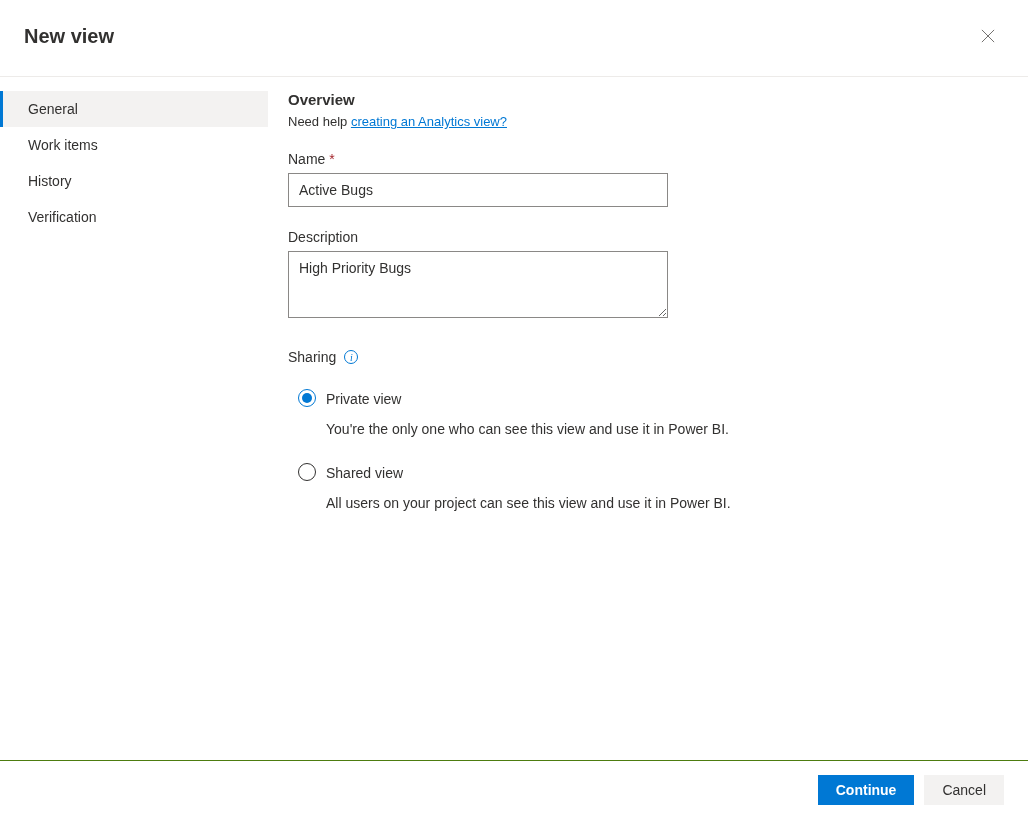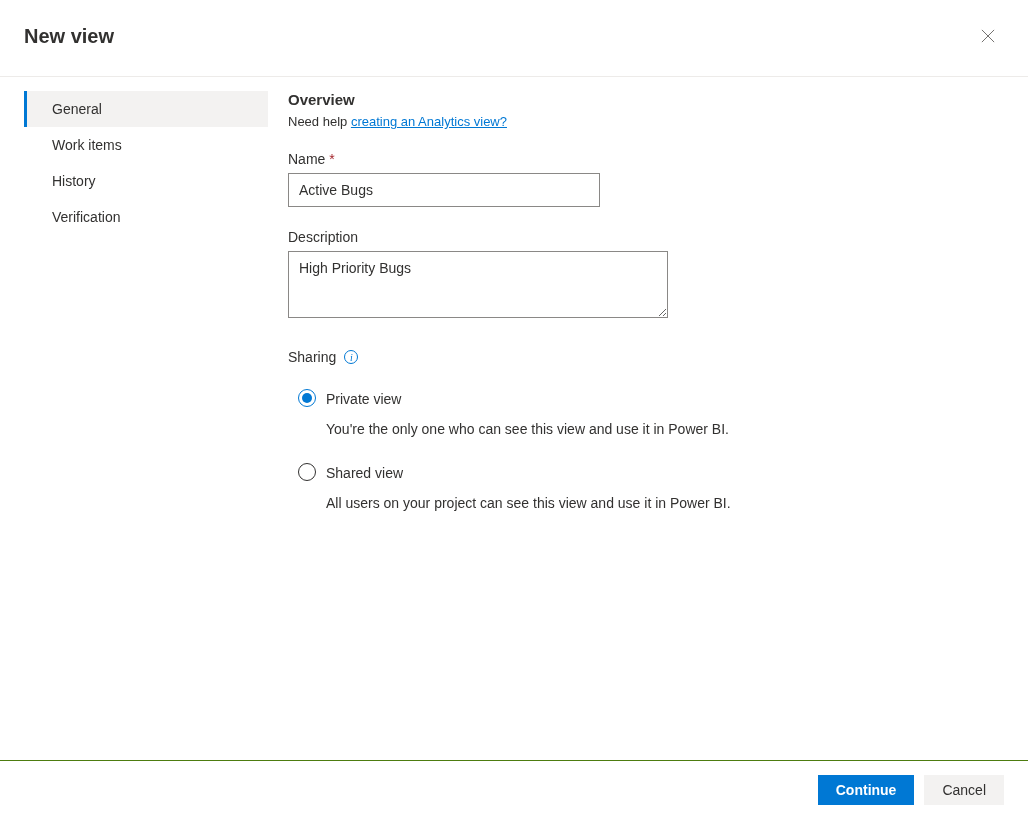--- a/index.html
+++ b/index.html
@@ -43,21 +43,20 @@
       width: 14px;
       height: 14px;
     }
     .body {
       display: flex;
       padding-top: 14px;
     }
     .sidebar {
       width: 268px;
       flex-shrink: 0;
-      padding-left: 24px;
     }
     .sidebar-item {
       padding: 10px 28px;
       cursor: pointer;
       color: #323130;
       font-size: 14px;
     }
     .sidebar-item.active {
       background: #f3f2f1;
       border-left: 3px solid #0078d4;
@@ -88,21 +87,21 @@
     .field-label {
       font-size: 14px;
       color: #323130;
       margin-bottom: 6px;
       display: block;
     }
     .required {
       color: #a4262c;
     }
     .text-input {
-      width: 312px;
+      width: 380px;
       height: 34px;
       border: 1px solid #8a8886;
       padding: 6px 10px;
       font-size: 14px;
       font-family: inherit;
       color: #323130;
       margin-bottom: 22px;
     }
     .textarea-input {
       width: 380px;

